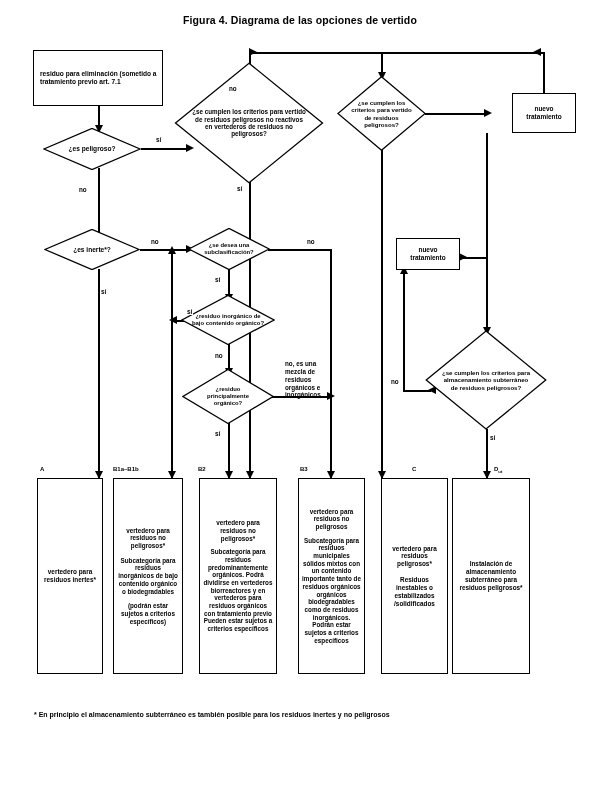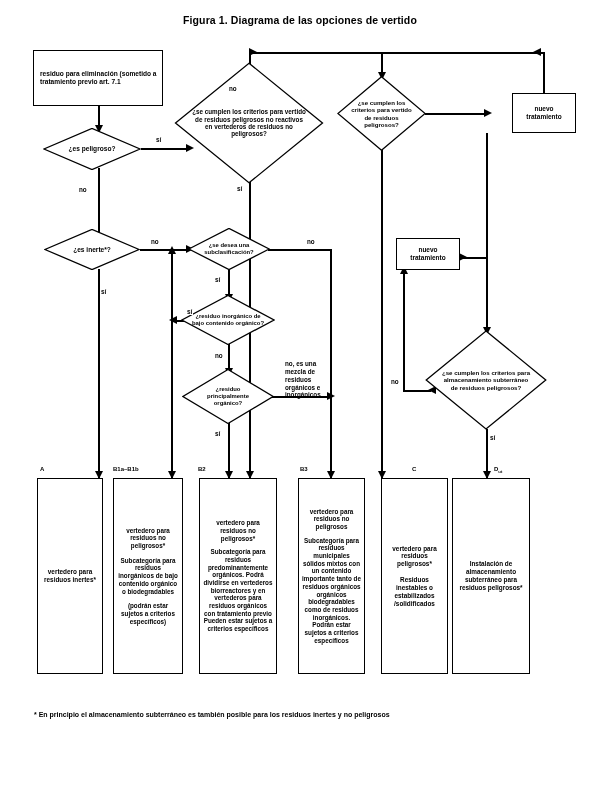--- a/index.html
+++ b/index.html
@@ -67,21 +67,21 @@
   .footnote{
     position:absolute;left:34px;top:711px;width:540px;
     font-size:7px;font-weight:bold;
   }
 </style>
 </head>
 <body>
 
 <div id="page">
 
-  <div class="title">Figura 1. Diagrama de las opciones de vertido</div>
+  <div class="title">Figura 4. Diagrama de las opciones de vertido</div>
 
   <div class="ln lnv thick" style="left:98px;top:105px;width:2.4px;height:23px;"></div>
   <div class="arw down" style="left:94.5px;top:125px;"></div>
 
   <div class="ln lnh thick" style="left:141px;top:148px;width:49px;"></div>
   <div class="arw right" style="left:186px;top:144px;"></div>
 
   <div class="ln lnv thick" style="left:98px;top:168px;height:72px;"></div>
   <div class="arw down" style="left:94.5px;top:237px;"></div>
 

